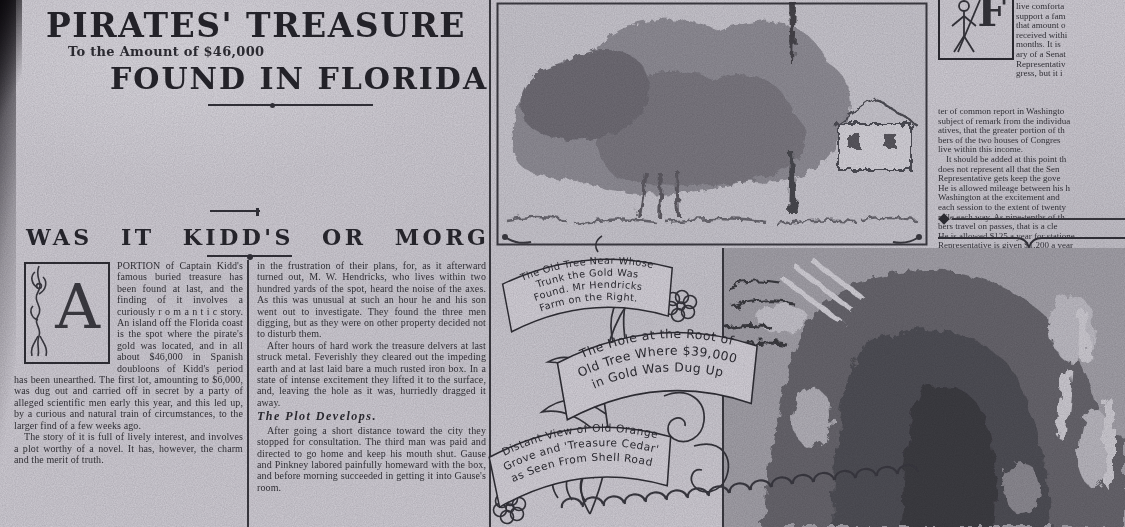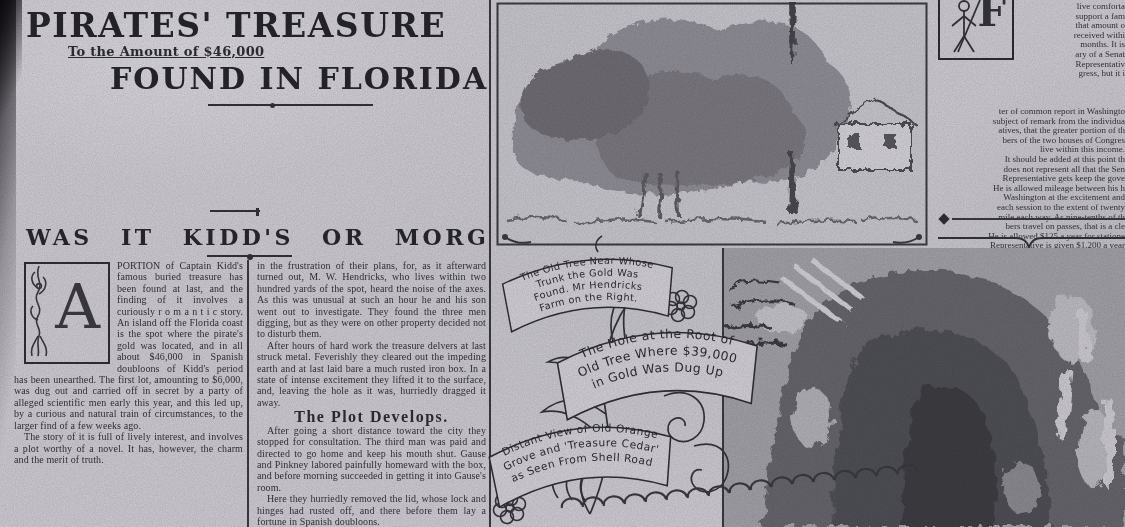--- a/index.html
+++ b/index.html
@@ -19,64 +19,64 @@
     background:linear-gradient(100deg, rgba(24,21,27,.9) 0%, rgba(24,21,27,.25) 45%, rgba(24,21,27,0) 75%);
     z-index:8;pointer-events:none;}
   .edge-shadow-top{left:0;top:0;width:22px;height:130px;
     background:linear-gradient(115deg, rgba(10,8,12,.95) 0%, rgba(10,8,12,0) 70%);
     z-index:8;pointer-events:none;}
   
   .vrule{background:#3b3a41;width:2px;}
   
   .left-block{left:10px;top:0;width:478px;height:527px;overflow:hidden;}
   .h1{left:16px;top:6px;width:460px;font-family:"DejaVu Serif",serif;font-weight:700;
-      font-size:33px;letter-spacing:1.5px;color:#26252c;white-space:nowrap;}
+      font-size:33px;letter-spacing:1.5px;color:#26252c;white-space:nowrap;text-align:center;}
   .kicker{left:58px;top:44px;font-family:"DejaVu Serif",serif;font-weight:700;font-size:13px;
-      letter-spacing:.3px;color:#2e2d34;white-space:nowrap;text-decoration:underline;}
+      letter-spacing:.3px;color:#2e2d34;white-space:nowrap;}
   .h2{left:100px;top:61px;font-family:"DejaVu Serif",serif;font-weight:700;font-size:30px;
       letter-spacing:2px;color:#26252c;white-space:nowrap;}
   .rule-orn{height:0;border-top:2px solid #33323a;}
   .rule-dot{position:absolute;top:-3px;width:5px;height:5px;background:#33323a;border-radius:50%;}
   .deck{left:0;top:110px;width:478px;text-align:center;font-family:"DejaVu Serif",serif;
       font-weight:700;font-size:20px;line-height:33px;color:#34333a;word-spacing:7px;}
   .h3{left:16px;top:224px;font-family:"DejaVu Serif",serif;font-weight:700;font-size:22px;
       letter-spacing:3.5px;word-spacing:17px;color:#28272e;white-space:nowrap;}
   .cols{left:0;top:260px;width:478px;height:267px;overflow:hidden;}
   .col{position:absolute;top:0;font-size:10px;line-height:11.4px;text-align:justify;
       color:#333238;letter-spacing:.1px;}
   .col1{left:4px;width:229px;}
   .col2{left:247px;width:229px;}
   .col p{margin:0;text-indent:10px;}
   .col p.noindent{text-indent:0;}
   .dropcap-box{float:left;width:82px;height:98px;border:2px solid #2f2e35;margin:2px 7px 1px 10px;
       position:relative;}
   .dropcap-a{position:absolute;right:8px;top:12px;font-family:"DejaVu Serif",serif;
       font-size:62px;line-height:62px;font-weight:400;color:#3c3b42;}
-  .subhead{text-align:center;font-weight:700;font-size:16px;letter-spacing:1.5px;
-      margin:3px 0 2px 0;color:#2d2c33;}
+  .subhead{text-align:left;font-weight:700;font-size:12px;letter-spacing:1.5px;
+      margin:3px 0 2px 0;color:#2d2c33;font-style:italic;}
   
   .middle{left:494px;top:0;width:438px;height:527px;}
   .illo-frame{position:absolute;left:2px;top:2px;width:432px;height:244px;}
   .flourish{position:absolute;left:0;top:246px;width:240px;height:281px;overflow:visible;}
   .scallops{position:absolute;left:64px;top:448px;width:372px;height:72px;}
   .ribbon{position:absolute;z-index:3;}
   .ribbon text{font-family:"DejaVu Sans",sans-serif;fill:#2c2b32;letter-spacing:.5px;}
   .ribbon1{left:2px;top:250px;width:185px;transform:rotate(-3deg);}
   .ribbon2{left:58px;top:320px;width:212px;transform:rotate(-2deg);}
   .ribbon3{left:-10px;top:416px;width:194px;transform:rotate(-4deg);}
   
   .dark-illo{left:722px;top:248px;width:403px;height:279px;z-index:1;}
   
   .right-block{left:938px;top:0;width:187px;height:248px;overflow:hidden;z-index:2;}
   .rc-box{position:absolute;left:0;top:-4px;width:72px;height:60px;border:2px solid #2c2b32;}
   .rc-f{position:absolute;right:6px;top:-10px;font-family:"DejaVu Serif",serif;font-weight:700;
       font-size:40px;color:#35343b;}
   .rc-top{position:absolute;left:78px;top:2px;width:109px;}
   .rc-rest{position:absolute;left:0;top:78px;width:187px;margin-top:29px;}
-  .rline{font-size:9px;line-height:9.6px;white-space:nowrap;overflow:hidden;color:#35343b;text-align:right;}
+  .rline{font-size:9px;line-height:9.6px;white-space:nowrap;overflow:hidden;color:#35343b;}
   .rc-rest .rline:nth-child(6){padding-left:8px;}
   .rc-divider{position:absolute;left:0;top:216px;width:187px;height:8px;}
   .rc-diamond{position:absolute;left:2px;top:-1px;width:8px;height:8px;background:#2f2e35;
       transform:rotate(45deg);}
   .rc-divline{position:absolute;left:14px;top:2px;width:173px;border-top:2px solid #3a3940;}
   .rc-bracket{position:absolute;left:0;top:234px;width:187px;height:16px;}
   
   .grain{left:0;top:0;z-index:9;pointer-events:none;mix-blend-mode:multiply;opacity:.5;}
 </style>
 </head>
@@ -138,21 +138,20 @@
         </div>
         <p class="noindent">PORTION of Captain Kidd's famous buried treasure has been found at last, and the finding of it involves a curiously r o m a n t i c story. An island off the Florida coast is the spot where the pirate's gold was located, and in all about $46,000 in Spanish doubloons of Kidd's period has been unearthed. The first lot, amounting to $6,000, was dug out and carried off in secret by a party of alleged scientific men early this year, and this led up, by a curious and natural train of circumstances, to the larger find of a few weeks ago.</p>
         <p>The story of it is full of lively interest, and involves a plot worthy of a novel. It has, however, the charm and the merit of truth.</p>
       </div>
       <div class="abs vrule" style="left:237px;top:0;height:267px;width:1.5px;"></div>
       <div class="col col2">
         <p class="noindent">in the frustration of their plans, for, as it afterward turned out, M. W. Hendricks, who lives within two hundred yards of the spot, heard the noise of the axes. As this was unusual at such an hour he and his son went out to investigate. They found the three men digging, but as they were on other property decided not to disturb them.</p>
         <p>After hours of hard work the treasure delvers at last struck metal. Feverishly they cleared out the impeding earth and at last laid bare a much rusted iron box. In a state of intense excitement they lifted it to the surface, and, leaving the hole as it was, hurriedly dragged it away.</p>
         <div class="subhead">The Plot Develops.</div>
         <p>After going a short distance toward the city they stopped for consultation. The third man was paid and directed to go home and keep his mouth shut. Gause and Pinkney labored painfully homeward with the box, and before morning succeeded in getting it into Gause's room.</p>
-        <p>Here they hurriedly removed the lid, whose lock and hinges had rusted off, and there before them lay a fortune in Spanish doubloons.</p>
       </div>
     </div>
   </div>
 
   <div class="abs vrule" style="left:489px;top:0;height:527px;"></div>
 
   <div class="abs dark-illo">
     <svg width="403" height="279" viewBox="0 0 403 279">
       <rect width="403" height="279" fill="#a4a2a9"></rect>
       <g filter="url(#rough2)">

